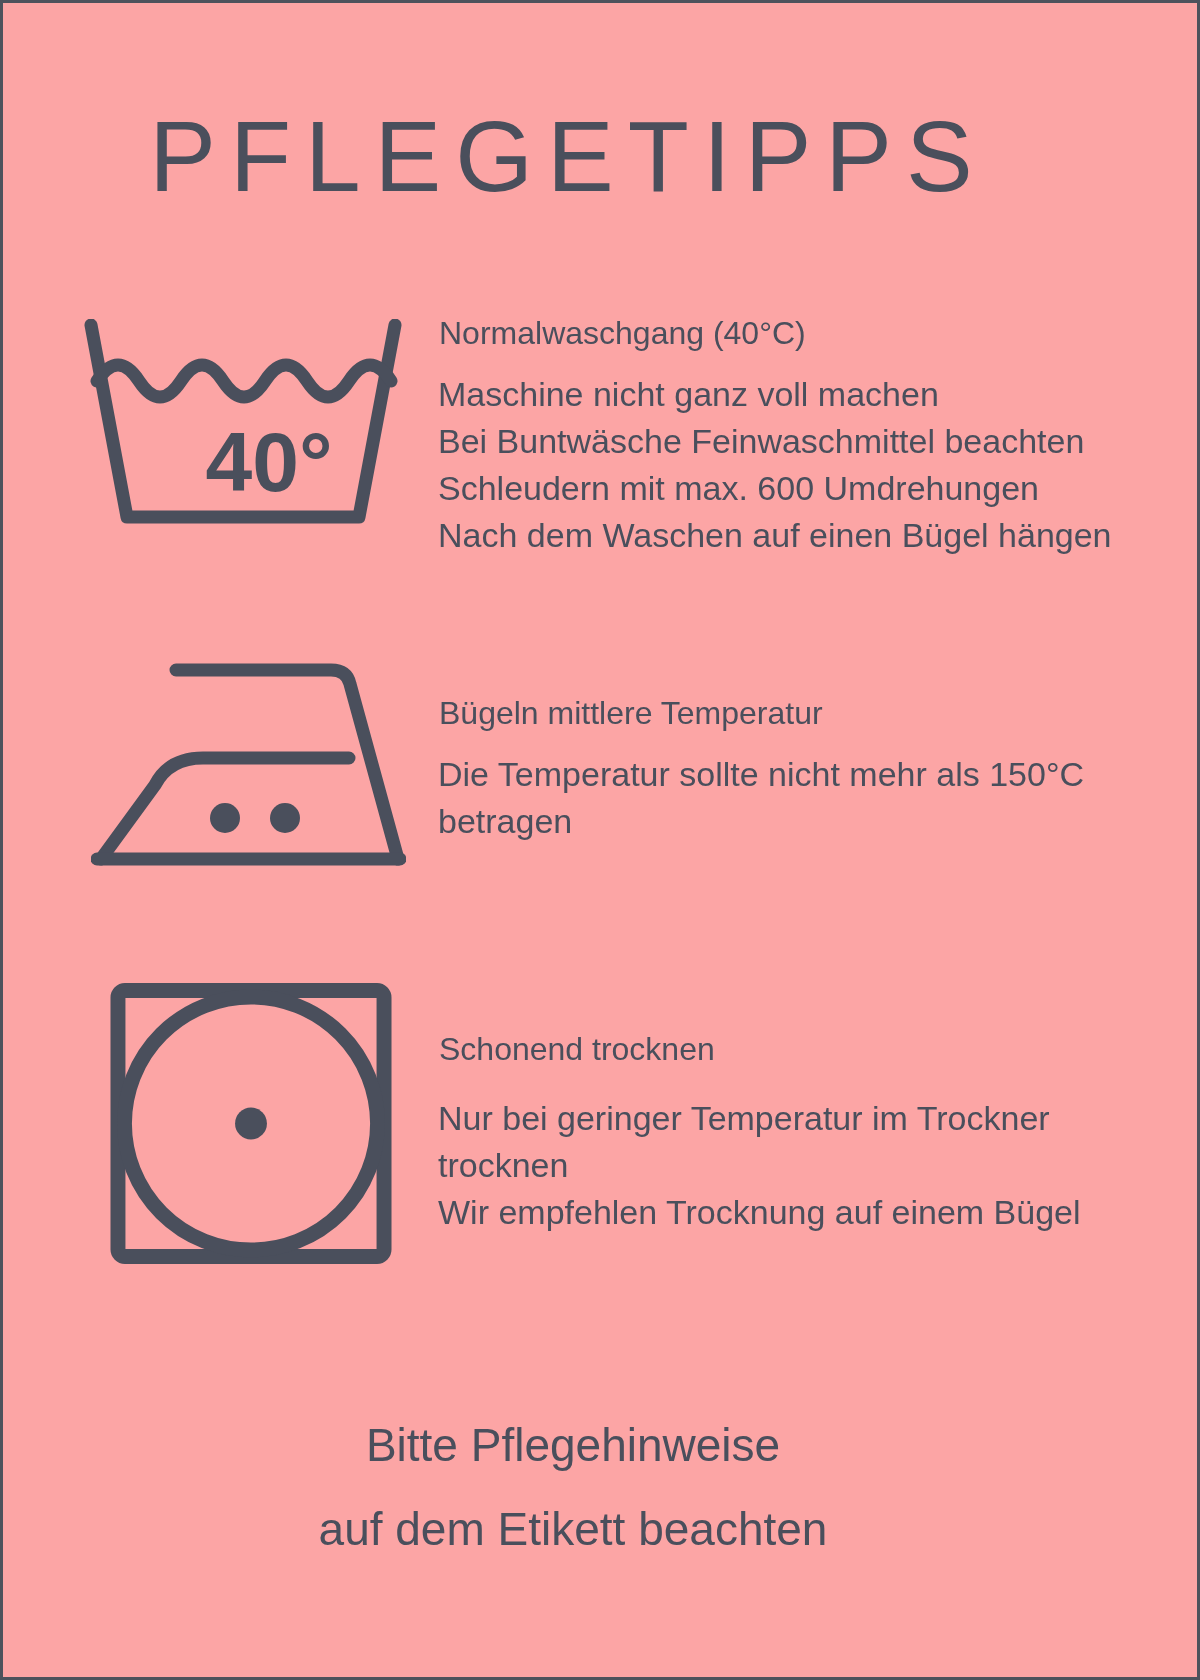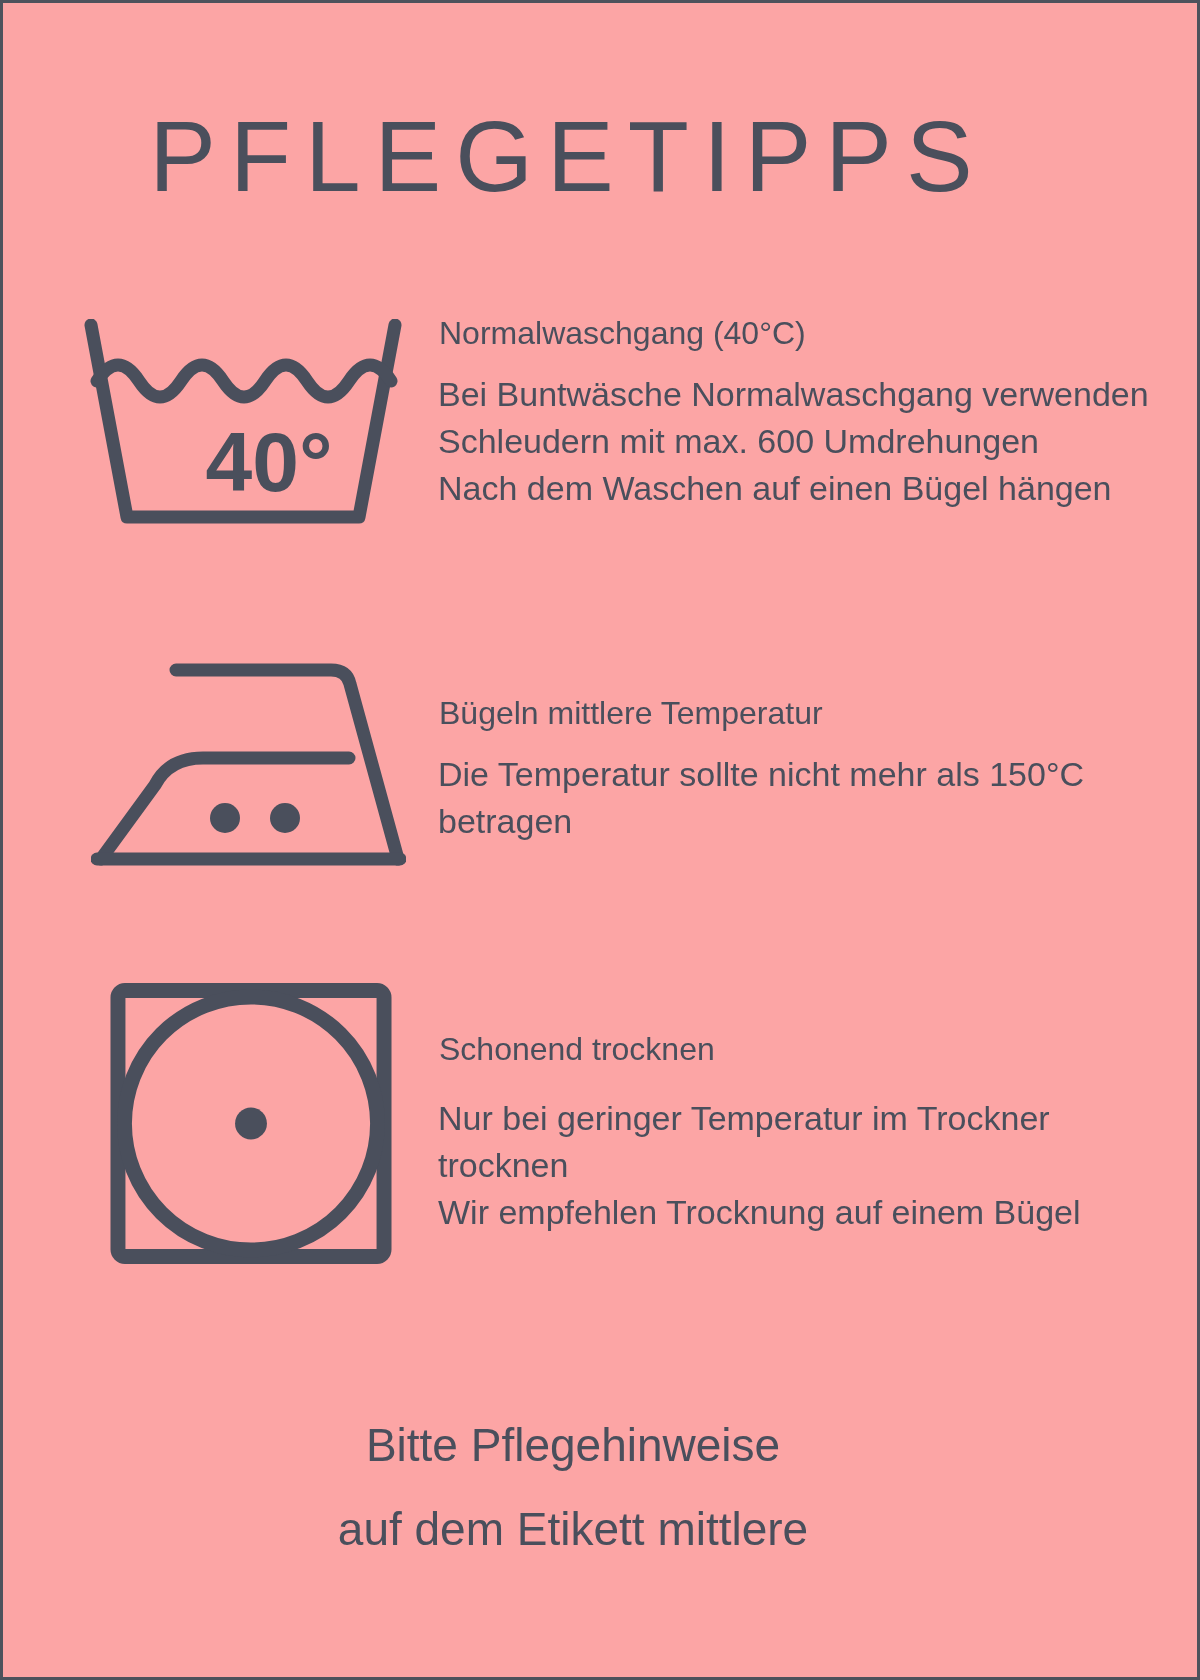--- a/index.html
+++ b/index.html
@@ -86,21 +86,22 @@
 
   <div class="icon-box" id="wash-icon">
     <svg viewBox="0 0 320 205" xmlns="http://www.w3.org/2000/svg">
       <path class="stroke" stroke-width="13" d="M8,6 L44,198 L276,198 L312,6" fill="none"></path>
       <path class="stroke" stroke-width="13" d="M14,62 Q35,30 56,62 Q77,94 98,62 Q119,30 140,62 Q161,94 182,62 Q203,30 224,62 Q245,94 266,62 Q287,30 308,62"></path>
       <text x="186" y="172" text-anchor="middle" font-size="84" font-weight="bold" fill="#4a4f5c" font-family="Liberation Sans, DejaVu Sans, sans-serif">40°</text>
     </svg>
   </div>
   <div class="sec-heading" style="top:312px">Normalwaschgang (40°C)</div>
   <div class="sec-body" style="top:368px">
-    <div>Bei Buntwäsche Normalwaschgang verwenden</div>
+    <div>Maschine nicht ganz voll machen</div>
+    <div>Bei Buntwäsche Feinwaschmittel beachten</div>
     <div>Schleudern mit max. 600 Umdrehungen</div>
     <div>Nach dem Waschen auf einen Bügel hängen</div>
   </div>
 
   <div class="icon-box" id="iron-icon">
     <svg viewBox="0 0 315 215" xmlns="http://www.w3.org/2000/svg">
       <path class="stroke" stroke-width="13" d="M85,18 L240,18 Q256,18 259,32 L307,207"></path>
       <path class="stroke" stroke-width="13" d="M258,106 L112,106 Q78,106 64,133 L10,207"></path>
       <path class="stroke" stroke-width="13" d="M6,207 L309,207"></path>
       <circle cx="134" cy="166" r="15" fill="#4a4f5c"></circle>
@@ -122,16 +123,16 @@
   </div>
   <div class="sec-heading" style="top:1028px">Schonend trocknen</div>
   <div class="sec-body" style="top:1092px">
     <div>Nur bei geringer Temperatur im Trockner</div>
     <div>trocknen</div>
     <div>Wir empfehlen Trocknung auf einem Bügel</div>
   </div>
 
   <div class="footer">
     <div>Bitte Pflegehinweise</div>
-    <div>auf dem Etikett mittlere</div>
+    <div>auf dem Etikett beachten</div>
   </div>
 
 </div>
 
 </body></html>

